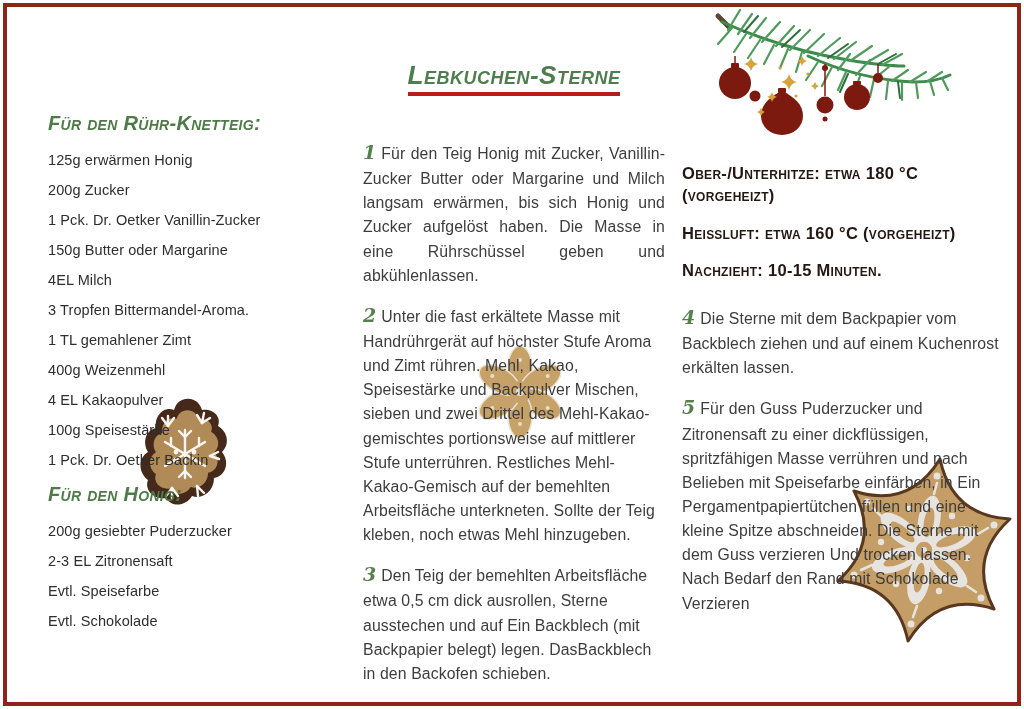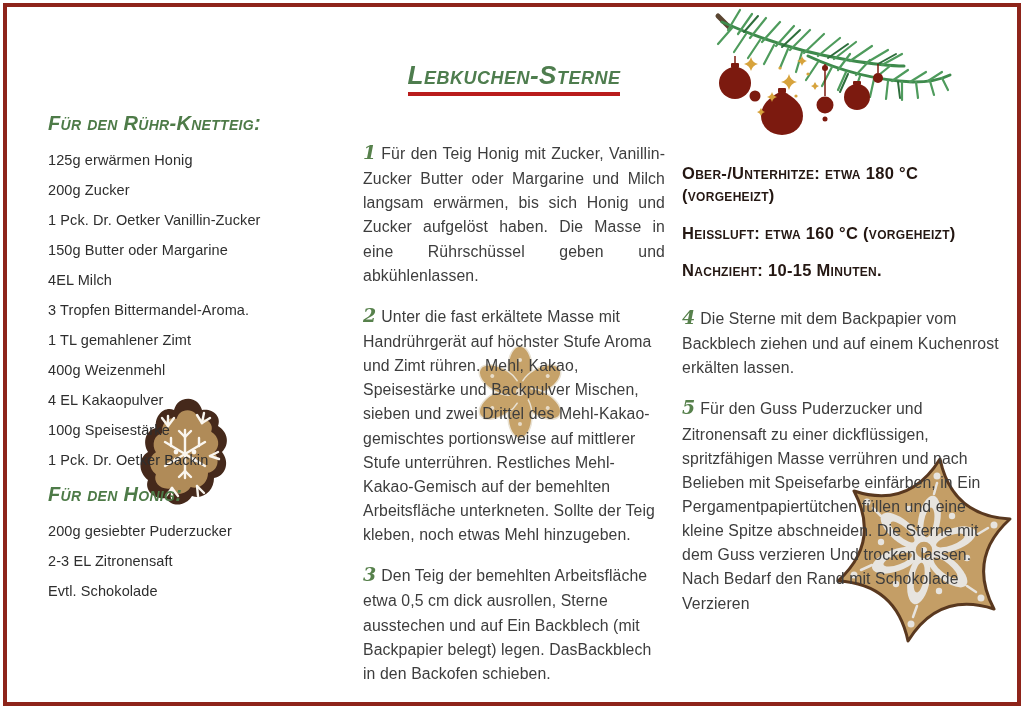--- a/index.html
+++ b/index.html
@@ -249,20 +249,21 @@
       <li>1 TL gemahlener Zimt</li>
       <li>400g Weizenmehl</li>
       <li>4 EL Kakaopulver</li>
       <li>100g Speisestärke</li>
       <li>1 Pck. Dr. Oetker Backin</li>
     </ul>
     <h2 class="green-h guss-h">Für den Honig:</h2>
     <ul class="ing-list">
       <li>200g gesiebter Puderzucker</li>
       <li>2-3 EL Zitronensaft</li>
+      <li>Evtl. Speisefarbe</li>
       <li>Evtl. Schokolade</li>
     </ul>
   </aside>
 
   <main class="col-mid">
     <div class="title-wrap">
       <h1 class="page-title">Lebkuchen-Sterne</h1>
     </div>
     <p class="step justify"><span class="step-num">1</span><span>Für den Teig Honig mit Zucker, Vanillin-Zucker Butter oder Margarine und Milch langsam erwärmen, bis sich Honig und Zucker aufgelöst haben. Die Masse in eine Rührschüssel geben und abkühlenlassen.</span></p>
     <p class="step"><span class="step-num">2</span><span>Unter die fast erkältete Masse mit Handrührgerät auf höchster Stufe Aroma und Zimt rühren. Mehl, Kakao, Speisestärke und Backpulver Mischen, sieben und zwei Drittel des Mehl-Kakao-gemischtes portionsweise auf mittlerer Stufe unterrühren. Restliches Mehl-Kakao-Gemisch auf der bemehlten Arbeitsfläche unterkneten. Sollte der Teig kleben, noch etwas Mehl hinzugeben.</span></p>

